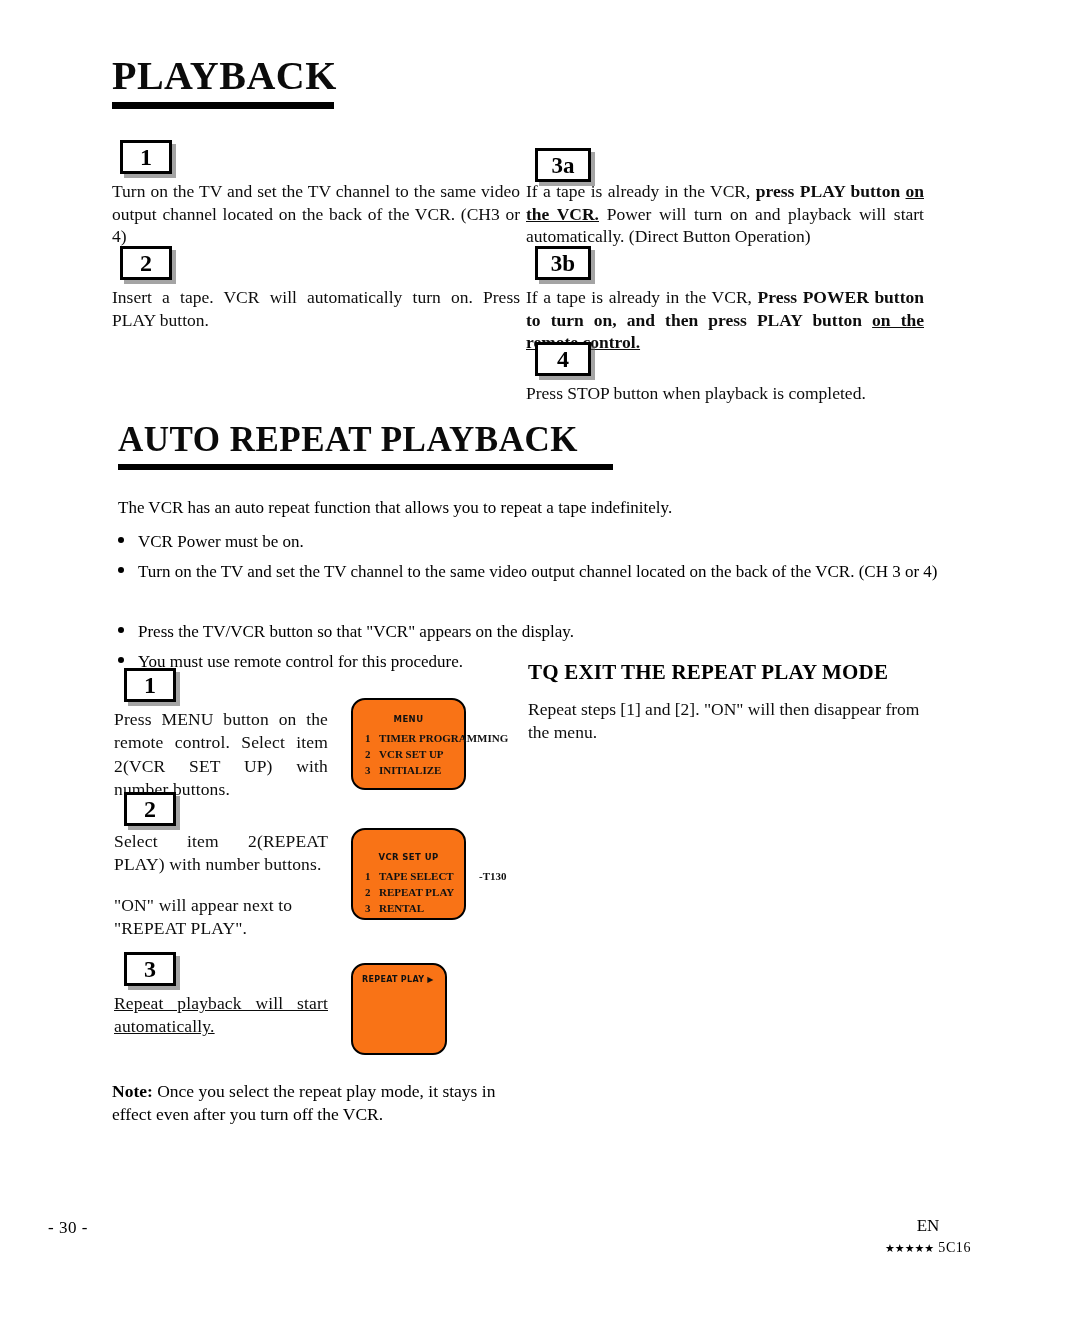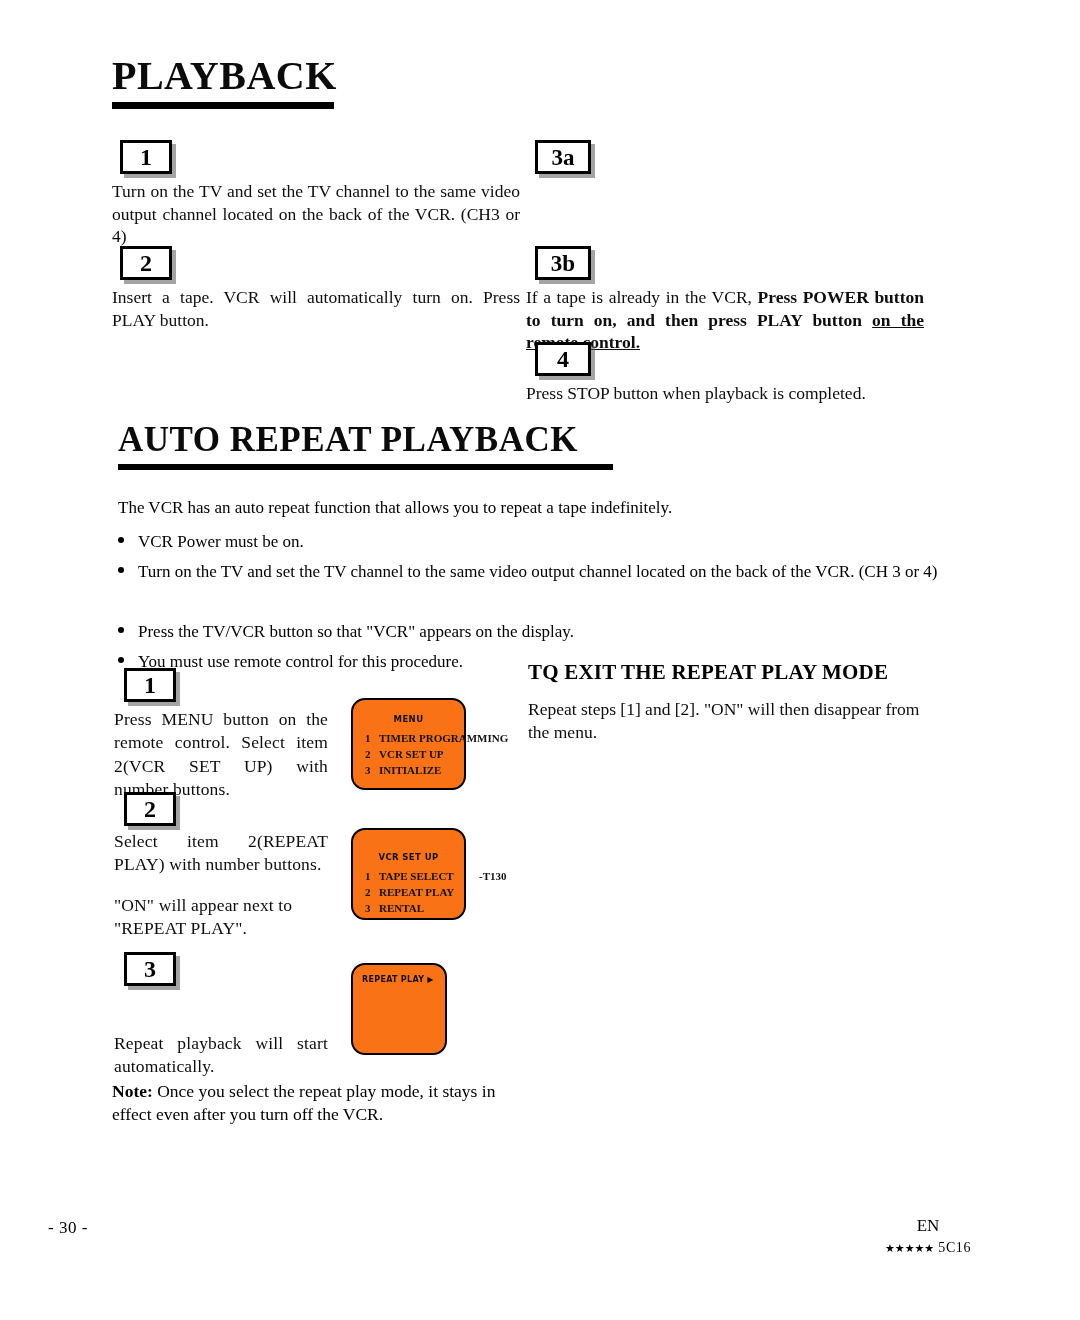--- a/index.html
+++ b/index.html
@@ -244,23 +244,24 @@
   <div class="step-badge" style="left:72px; top:140px; width:52px; height:34px; font-size:24px;">
     <span>1</span>
   </div>
   <div class="para" style="left:64px; top:180px; width:408px;">Turn on the TV and set the TV channel to the same video output channel located on the back of the VCR. (CH3 or 4)</div>
 
   <div class="step-badge" style="left:72px; top:246px; width:52px; height:34px; font-size:24px;">
     <span>2</span>
   </div>
   <div class="para" style="left:64px; top:286px; width:408px;">Insert a tape. VCR will automatically turn on. Press PLAY button.</div>
 
-  <div class="step-badge" style="left:487px; top:140px; width:56px; height:34px; font-size:23px;">
+  <div class="step-badge" style="left:487px; top:148px; width:56px; height:34px; font-size:23px;">
     <span>3a</span>
   </div>
+  <div class="para" style="left:478px; top:180px; width:398px;"><span>If a tape is already in the VCR, </span><b>press PLAY button </b><b><u>on the VCR.</u></b><span> Power will turn on and playback will start automatically. (Direct Button Operation)</span></div>
 
   <div class="step-badge" style="left:487px; top:246px; width:56px; height:34px; font-size:23px;">
     <span>3b</span>
   </div>
   <div class="para" style="left:478px; top:286px; width:398px;"><span>If a tape is already in the VCR, </span><b>Press POWER button to turn on, and then press PLAY button </b><b><u>on the remote control.</u></b></div>
 
   <div class="step-badge" style="left:487px; top:342px; width:56px; height:34px; font-size:24px;">
     <span>4</span>
   </div>
   <div class="para nojust" style="left:478px; top:382px; width:420px;">Press STOP button when playback is completed.</div>
@@ -296,21 +297,21 @@
 
   <div class="step-badge" style="left:76px; top:792px; width:52px; height:34px; font-size:24px;">
     <span>2</span>
   </div>
   <div class="para narrow" style="left:66px; top:830px; width:214px;">Select item 2(REPEAT PLAY) with number buttons.</div>
   <div class="para narrow nojust" style="left:66px; top:894px; width:216px;">"ON" will appear next to "REPEAT PLAY".</div>
 
   <div class="step-badge" style="left:76px; top:952px; width:52px; height:34px; font-size:24px;">
     <span>3</span>
   </div>
-  <div class="para narrow" style="left:66px; top:1032px; width:214px;">Repeat playback will start automatically.</div>
+  <div class="para narrow" style="left:66px; top:992px; width:214px;text-decoration:underline;">Repeat playback will start automatically.</div>
 
   <div class="tv-screen" style="left:303px; top:698px; width:115px; height:92px;">
     <div class="tv-inner" style="padding-top:14px;">
       <div class="tv-title">MENU</div>
       <div class="tv-list">
         <div class="row">
           <span class="num">1</span><span class="lbl">TIMER PROGRAMMING</span>
         </div>
         <div class="row">
           <span class="num">2</span><span class="lbl">VCR SET UP</span>

